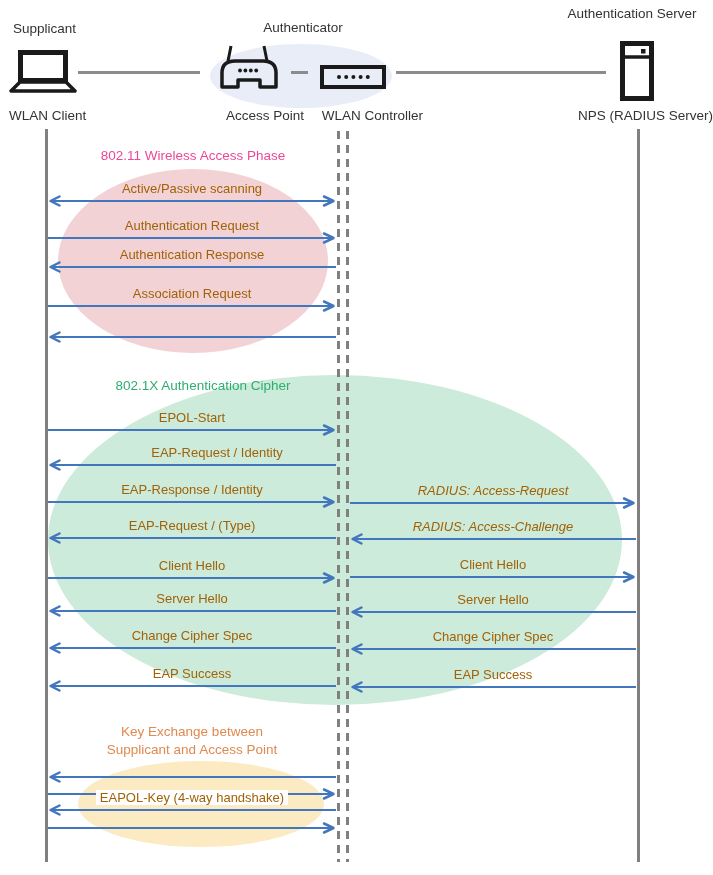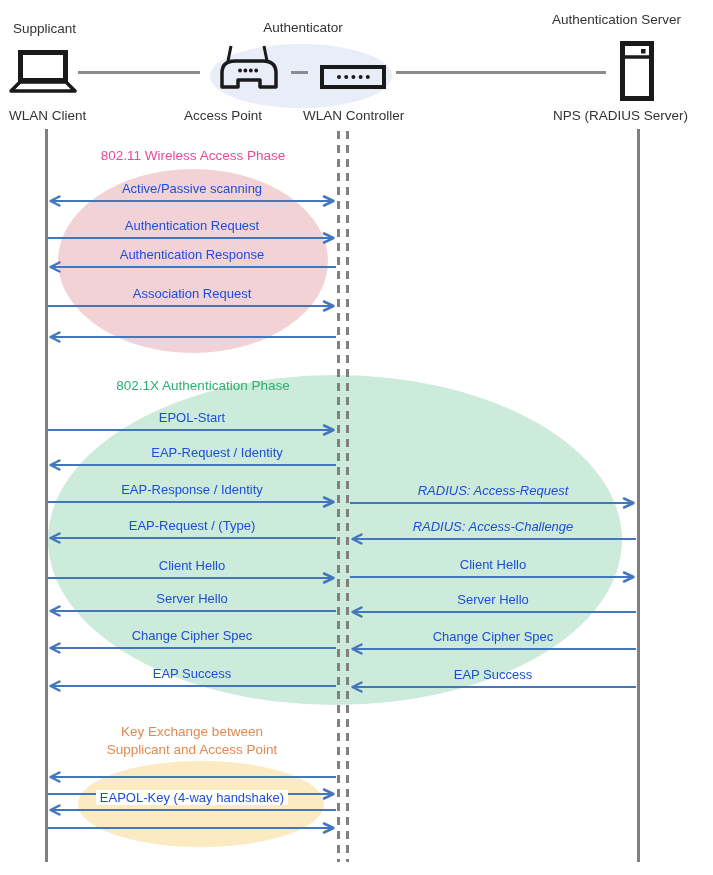--- a/index.html
+++ b/index.html
@@ -2,45 +2,45 @@
 <html><head>
 <meta charset="utf-8">
 <style>
   html,body{margin:0;padding:0;background:#ffffff;}
   .canvas{
     position:relative;width:713px;height:875px;background:#ffffff;overflow:hidden;
     font-family:"Liberation Sans",sans-serif;color:#262626;
   }
   .abs{position:absolute;}
   .role-label{font-size:13.5px;line-height:16px;color:#333;z-index:3;}
-  .device-label{font-size:13.5px;line-height:16px;color:#333;z-index:3;text-align:left;}
+  .device-label{font-size:13.5px;line-height:16px;color:#333;z-index:3;text-align:right;}
   .ellipse{border-radius:50%;z-index:1;}
   .lifeline{width:3px;z-index:2;}
   .lifeline-dashed{width:3px;z-index:2;}
   .connector{height:3px;z-index:2;}
   .icon-wrap{z-index:3;}
   .icon-wrap svg{display:block;}
   .phase-title{font-size:13.5px;line-height:18px;text-align:center;z-index:4;}
-  .msg-label{font-size:13px;line-height:15px;text-align:center;z-index:5;color:#1d4ed8;white-space:nowrap;}
+  .msg-label{font-size:13px;line-height:15px;text-align:center;z-index:5;color:#a16207;white-space:nowrap;}
   .msg-label .bg{background:#ffffff;padding:0 4px;}
   .msg-arrow{z-index:4;overflow:visible;}
 </style>
 </head>
 <body>
 
 <div class="canvas">
 
   <div class="abs ellipse" style="left: 210px; top: 44px; width: 182px; height: 64px; background-color: rgb(233, 237, 247);"></div>
   <div class="abs ellipse" style="left: 58px; top: 169px; width: 270px; height: 184px; background-color: rgb(243, 210, 214);"></div>
   <div class="abs ellipse" style="left: 48px; top: 375px; width: 574px; height: 330px; background-color: rgb(205, 235, 218);"></div>
   <div class="abs ellipse" style="left: 78px; top: 761px; width: 246px; height: 86px; background-color: rgb(252, 234, 194);"></div>
 
   <div class="abs role-label" style="left:13px;top:21px;">Supplicant</div>
   <div class="abs role-label" style="left:233px;top:20px;width:140px;text-align:center;">Authenticator</div>
-  <div class="abs role-label" style="left:552px;top:12px;width:160px;text-align:left;">Authentication Server</div>
+  <div class="abs role-label" style="left:552px;top:6px;width:160px;text-align:center;">Authentication Server</div>
 
   <div class="abs connector" style="left: 78px; top: 71px; width: 122px; background-color: rgb(140, 140, 140);"></div>
   <div class="abs connector" style="left: 291px; top: 71px; width: 17px; background-color: rgb(140, 140, 140);"></div>
   <div class="abs connector" style="left: 396px; top: 71px; width: 210px; background-color: rgb(140, 140, 140);"></div>
 
   <div class="abs icon-wrap" style="left: 9px; top: 50px; color: rgb(26, 26, 26);">
     <svg width="68" height="44" viewBox="0 0 68 44" fill="none" stroke="currentColor">
       <rect x="11.5" y="2.5" width="45" height="28" stroke-width="5"></rect>
       <polygon points="11,32 57,32 66,41 2,41" stroke-width="3.5" stroke-linejoin="round"></polygon>
     </svg>
@@ -78,21 +78,21 @@
   <div class="abs device-label" style="left:184px;top:108px;width:120px;">Access Point</div>
   <div class="abs device-label" style="left:303px;top:108px;width:120px;">WLAN Controller</div>
   <div class="abs device-label" style="left:553px;top:108px;width:160px;">NPS (RADIUS Server)</div>
 
   <div class="abs lifeline" style="left: 45px; top: 129px; height: 733px; background-color: rgb(128, 128, 128);"></div>
   <div class="abs lifeline-dashed" style="left: 337px; top: 131px; height: 731px; background-image: repeating-linear-gradient(rgb(128, 128, 128) 0px, rgb(128, 128, 128) 8px, transparent 8px, transparent 14px);"></div>
   <div class="abs lifeline-dashed" style="left: 346px; top: 131px; height: 731px; background-image: repeating-linear-gradient(rgb(128, 128, 128) 0px, rgb(128, 128, 128) 8px, transparent 8px, transparent 14px);"></div>
   <div class="abs lifeline" style="left: 637px; top: 129px; height: 733px; background-color: rgb(128, 128, 128);"></div>
 
   <div class="abs phase-title" style="left: 48px; top: 147px; width: 290px; color: #ec4899;">802.11 Wireless Access Phase</div>
-  <div class="abs phase-title" style="left: 58px; top: 377px; width: 290px; color: rgb(46, 174, 113);">802.1X Authentication Phase</div>
+  <div class="abs phase-title" style="left: 58px; top: 377px; width: 290px; color: rgb(46, 174, 113);">802.1X Authentication Cipher</div>
   <div class="abs phase-title" style="left: 47px; top: 723px; width: 290px; color: rgb(224, 137, 80);">
     <div>Key Exchange between</div>
     <div>Supplicant and Access Point</div>
   </div>
 
   <div class="abs" style="left:0;top:0;width:713px;height:875px;pointer-events:none;">
       <div class="msg-label abs" style="left: 48px; top: 181px; width: 288px;"><span>Active/Passive scanning</span></div>
       <svg class="msg-arrow abs" width="288" height="16" style="left: 48px; top: 193px;">
         <line x1="3" x2="285" y1="8" y2="8" stroke="#4377BD" stroke-width="2"></line>
         <polyline points="276,3.5 285.5,8 276,12.5" fill="none" stroke="#4377BD" stroke-width="2.5" stroke-linecap="round" stroke-linejoin="round"></polyline>

